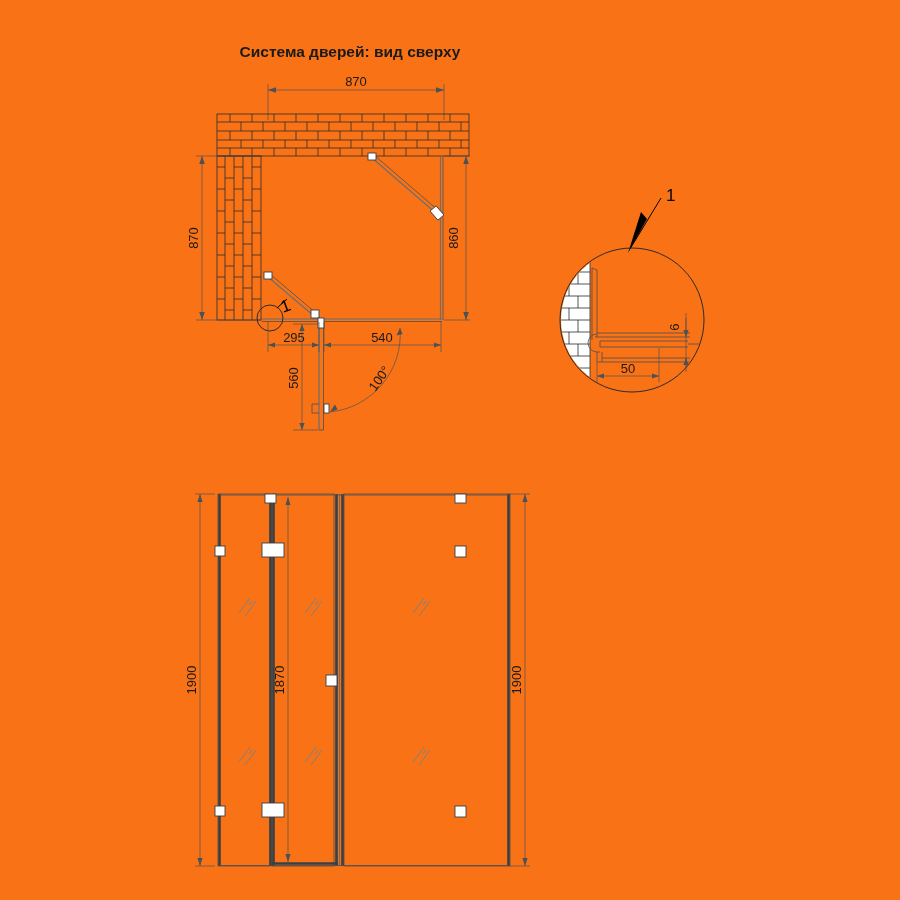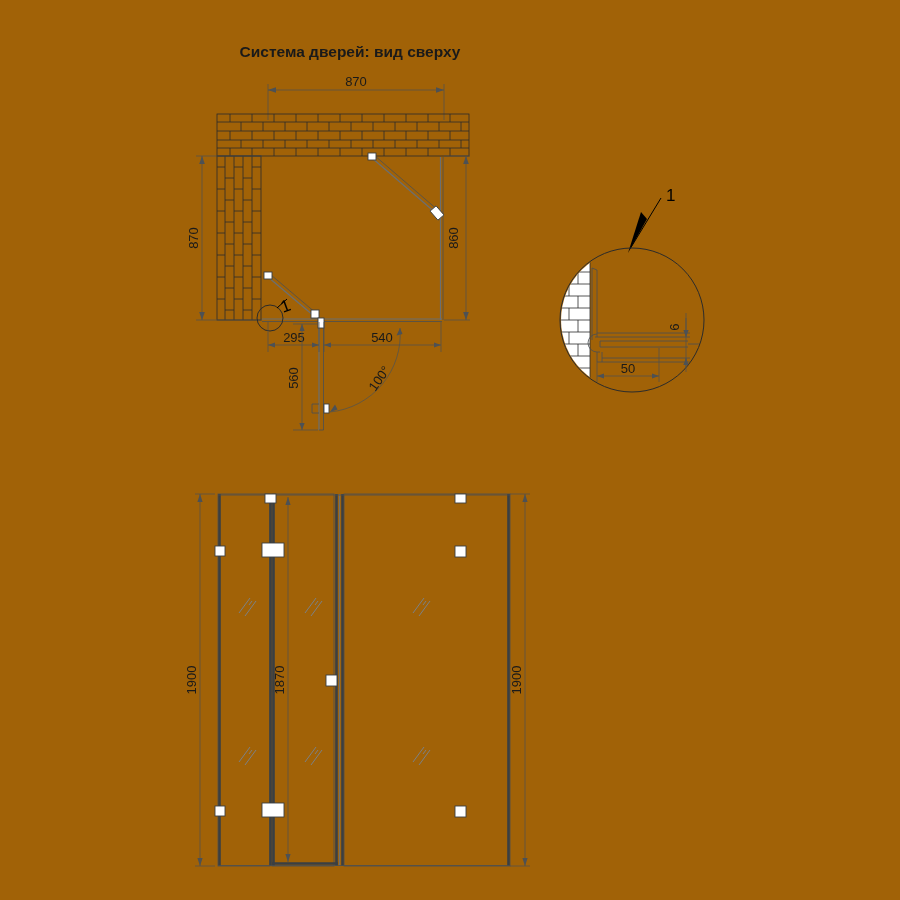--- a/index.html
+++ b/index.html
@@ -11,21 +11,21 @@
     width: 900px;
     height: 900px;
     font-family: "Liberation Sans", sans-serif;
     color: #1a1a1a;
     overflow: hidden;
   }
   #sheet {
     position: relative;
     width: 900px;
     height: 900px;
-    background: #a16207;
+    background: #f97316;
   }
   #drawing {
     position: absolute;
     left: 0;
     top: 0;
   }
   .dim-text {
     font-family: "Liberation Sans", sans-serif;
     font-size: 13px;
     fill: #1a1a1a;

